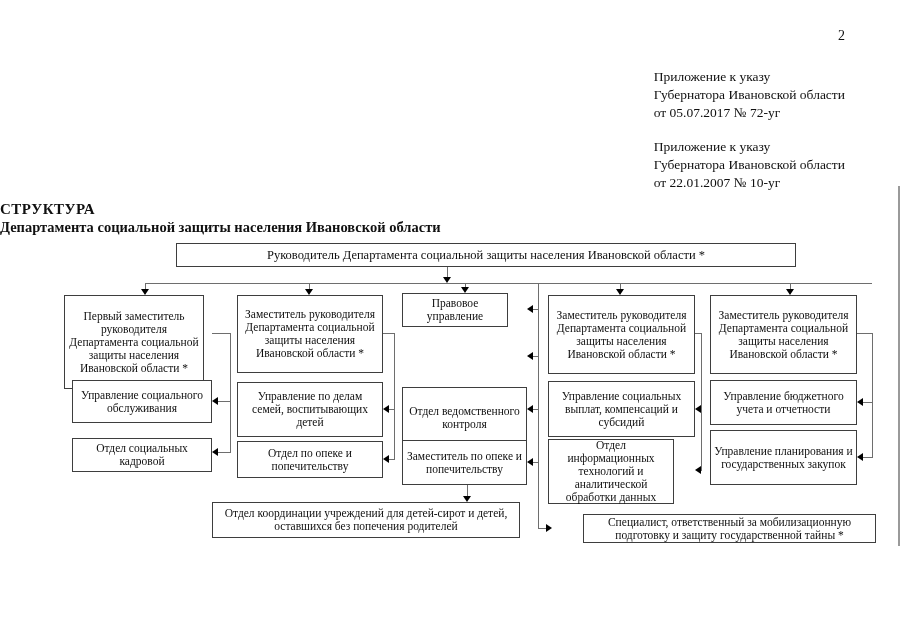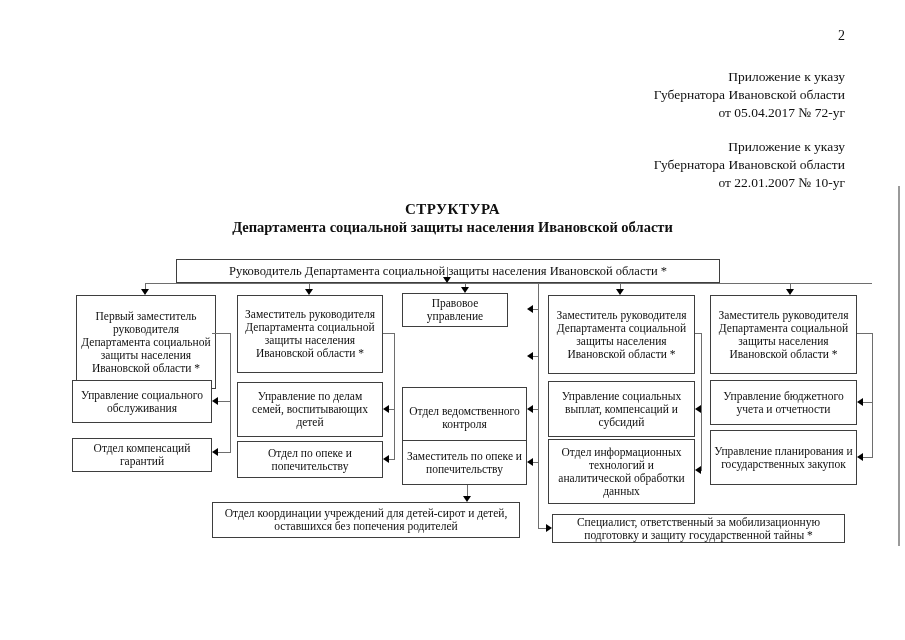--- a/index.html
+++ b/index.html
@@ -8,24 +8,24 @@
     --arrow-color:#000000;
     --page-edge-color:#9a9a9a;
     --text-color:#101010;
   }
   html,body{margin:0;padding:0;background:#ffffff;}
   #page{
     position:relative;width:905px;height:640px;background:#ffffff;overflow:hidden;
     font-family:"Liberation Serif","DejaVu Serif",serif;color:var(--text-color);
   }
   .pagenum{position:absolute;right:60px;top:28px;font-size:14px;text-align:right;}
-  .annot{position:absolute;right:60px;text-align:right;font-size:13.5px;line-height:18px;white-space:nowrap;}
+  .annot{position:absolute;right:60px;font-size:13.5px;line-height:18px;white-space:nowrap;}
   .annot1{top:68px;}
   .annot2{top:138px;}
-  .title{position:absolute;left:0;width:905px;text-align:center;font-weight:bold;}
+  .title{position:absolute;left:0;width:905px;text-align:left;font-weight:bold;}
   .title1{top:201px;font-size:15px;letter-spacing:.5px;}
   .title2{top:219px;font-size:14.5px;}
   .box{
     position:absolute;box-sizing:border-box;border:1.4px solid var(--border-color);
     background:#ffffff;display:flex;align-items:center;justify-content:center;
     text-align:center;font-size:11.5px;line-height:13px;padding:1px 3px;
   }
   .root-box{font-size:12.5px;}
   .ln{position:absolute;background:var(--line-color);}
   .v{width:1.4px;}
@@ -38,55 +38,55 @@
 </style>
 </head>
 <body>
 
 <div id="page">
 
   <div class="pagenum">2</div>
   <div class="annot annot1">
     <div>Приложение к указу</div>
     <div>Губернатора Ивановской области</div>
-    <div>от 05.04.2017 № 72-уг</div>
+    <div>от 05.07.2017 № 72-уг</div>
   </div>
   <div class="annot annot2">
     <div>Приложение к указу</div>
     <div>Губернатора Ивановской области</div>
     <div>от 22.01.2007 № 10-уг</div>
   </div>
 
   <div class="title title1">СТРУКТУРА</div>
   <div class="title title2">Департамента социальной защиты населения Ивановской области</div>
 
-  <div class="box root-box" style="left:176px;top:259px;width:544px;height:24px">Руководитель Департамента социальной защиты населения Ивановской области *</div>
+  <div class="box root-box" style="left:176px;top:243px;width:620px;height:24px">Руководитель Департамента социальной защиты населения Ивановской области *</div>
 
-  <div class="box" style="left:76px;top:295px;width:140px;height:94px">Первый заместитель руководителя Департамента социальной защиты населения Ивановской области *</div>
+  <div class="box" style="left:64px;top:295px;width:140px;height:94px">Первый заместитель руководителя Департамента социальной защиты населения Ивановской области *</div>
   <div class="box" style="left:72px;top:380px;width:140px;height:43px">Управление социального обслуживания</div>
-  <div class="box" style="left:72px;top:438px;width:140px;height:34px">Отдел компенсаций гарантий</div>
+  <div class="box" style="left:72px;top:438px;width:140px;height:34px">Отдел социальных кадровой</div>
 
   <div class="box" style="left:237px;top:295px;width:146px;height:78px">Заместитель руководителя Департамента социальной защиты населения Ивановской области *</div>
   <div class="box" style="left:237px;top:441px;width:146px;height:37px">Отдел по опеке и попечительству</div>
   <div class="box" style="left:237px;top:382px;width:146px;height:55px">Управление по делам семей, воспитывающих детей</div>
 
   <div class="box" style="left:402px;top:293px;width:106px;height:34px">Правовое управление</div>
   <div class="box" style="left:402px;top:387px;width:125px;height:62px">Отдел ведомственного контроля</div>
   <div class="box" style="left:402px;top:440px;width:125px;height:45px">Заместитель по опеке и попечительству</div>
 
   <div class="box" style="left:548px;top:295px;width:147px;height:79px">Заместитель руководителя Департамента социальной защиты населения Ивановской области *</div>
   <div class="box" style="left:548px;top:381px;width:147px;height:56px">Управление социальных выплат, компенсаций и субсидий</div>
-  <div class="box" style="left:548px;top:439px;width:147px;height:65px">Отдел информационных технологий и аналитической обработки данных</div>
+  <div class="box" style="left:548px;top:439px;width:126px;height:65px">Отдел информационных технологий и аналитической обработки данных</div>
 
   <div class="box" style="left:710px;top:295px;width:147px;height:79px">Заместитель руководителя Департамента социальной защиты населения Ивановской области *</div>
   <div class="box" style="left:710px;top:380px;width:147px;height:45px">Управление бюджетного учета и отчетности</div>
   <div class="box" style="left:710px;top:430px;width:147px;height:55px">Управление планирования и государственных закупок</div>
 
   <div class="box" style="left:212px;top:502px;width:308px;height:36px">Отдел координации учреждений для детей-сирот и детей, оставшихся без попечения родителей</div>
-  <div class="box" style="left:552px;top:514px;width:293px;height:29px">Специалист, ответственный за мобилизационную подготовку и защиту государственной тайны *</div>
+  <div class="box" style="left:583px;top:514px;width:293px;height:29px">Специалист, ответственный за мобилизационную подготовку и защиту государственной тайны *</div>
 
   <div class="ln v" style="left:447px;top:267px;height:11px"></div>
   <div class="ah ah-down" style="left:443px;top:277px"></div>
   <div class="ln h" style="left:145px;top:283px;width:727px"></div>
 
   <div class="ln v" style="left:145px;top:283px;height:7px"></div>
   <div class="ah ah-down" style="left:141px;top:289px"></div>
   <div class="ln v" style="left:309px;top:283px;height:7px"></div>
   <div class="ah ah-down" style="left:305px;top:289px"></div>
   <div class="ln v" style="left:465px;top:283px;height:5px"></div>

